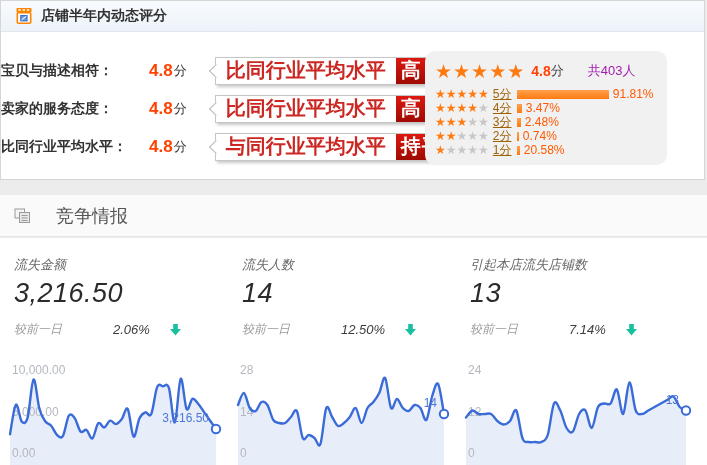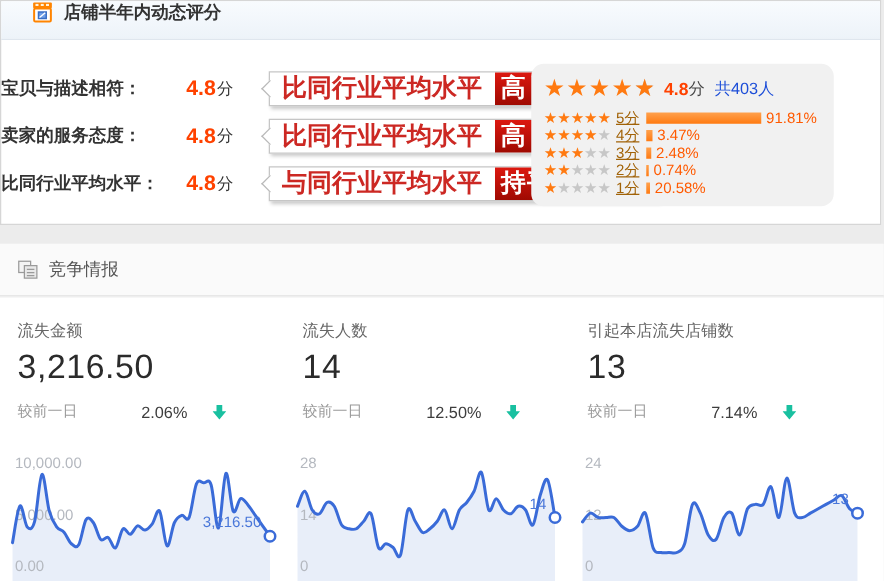--- a/index.html
+++ b/index.html
@@ -1,21 +1,21 @@
 <!DOCTYPE html>
 <html><head>
 <meta charset="utf-8">
 <style>
   html,body{margin:0;padding:0;}
   body{width:707px;height:465px;background:#ececec;font-family:"Liberation Sans","DejaVu Sans",sans-serif;overflow:hidden;}
   #root{position:relative;width:707px;height:465px;}
 
   
   .panel1{position:absolute;left:0;top:0;width:705px;height:180px;background:#fff;border:1px solid #d6d6d6;box-sizing:border-box;}
-  .panel1-header{height:30px;background:linear-gradient(180deg,#f8fbfe,#edf3f9);border-bottom:1px solid #dfe6ee;display:flex;align-items:flex-start;padding-left:24px;}
+  .panel1-header{height:30px;background:linear-gradient(180deg,#f8fbfe,#edf3f9);border-bottom:1px solid #dfe6ee;display:flex;align-items:center;padding-left:14px;}
   .panel1-title{font-size:14px;font-weight:bold;color:#333;margin-left:8px;}
   .rating-rows{position:absolute;left:0;top:30px;}
   .rating-row{display:flex;align-items:center;height:27px;position:absolute;left:0;white-space:nowrap;}
   .rating-row.r0{top:26px;} .rating-row.r1{top:64px;} .rating-row.r2{top:102px;}
   .rating-label{width:142px;font-size:14px;font-weight:bold;color:#333;}
   .rating-score{margin-left:6px;font-size:17px;font-weight:bold;color:#ff4200;}
   .rating-unit{font-size:13px;color:#333;margin-left:1px;}
   .bubble{position:relative;display:flex;align-items:stretch;height:26px;margin-left:28px;background:#fff;border:1px solid #c6c6c6;box-shadow:2px 2px 3px rgba(0,0,0,.22);}
   .bubble-notch{position:absolute;left:-5px;top:8px;width:9px;height:9px;background:#fff;border-left:1px solid #b9b9b9;border-bottom:1px solid #b9b9b9;transform:rotate(45deg);}
   .bubble-compare{display:flex;align-items:center;padding:0 10px;font-size:20px;font-weight:bold;color:#cc2823;}
@@ -24,32 +24,32 @@
 
   
   .summary{position:absolute;left:424px;top:50px;width:242px;height:114px;background:#f1f1f1;border-radius:10px;padding:8px 10px;box-sizing:border-box;}
   .sum-top{display:flex;align-items:center;height:24px;margin-bottom:4px;}
   .big-stars .st{font-size:19px;letter-spacing:1px;}
   .st{color:#c7c7c7;} .st.on{color:#ff7a11;}
   .pw{position:relative;display:inline-block;}
   .pw .ov{position:absolute;left:0;top:0;overflow:hidden;color:#ff7a11;white-space:nowrap;}
   .sum-score{font-size:14px;font-weight:bold;color:#ff4200;margin-left:6px;}
   .sum-unit{font-size:13px;color:#444;}
-  .sum-count{font-size:13px;color:#1d4ed8;margin-left:8px;}
+  .sum-count{font-size:13px;color:#a21caf;margin-left:24px;}
   .bd-row{display:flex;align-items:center;height:14px;font-size:12px;}
   .bd-row .st{font-size:12px;}
   .bd-label{color:#a16207;margin-left:4px;width:24px;text-decoration:underline;}
   .bd-bar{height:9px;background:linear-gradient(180deg,#ffa14d,#ff7a11);margin-right:4px;}
   .bd-pct{color:#ff5a00;}
 
   
   .section2-strip{position:absolute;left:0;top:195px;width:707px;height:42px;background:#fafafa;border-bottom:1px solid #e7e7e7;display:flex;align-items:center;padding-left:14px;box-sizing:border-box;}
-  .section2-title{font-size:14px;color:#555;margin-left:8px;}
+  .section2-title{font-size:18px;color:#555;margin-left:25px;}
   .section2-body{position:absolute;left:0;top:238px;width:707px;height:227px;background:#fff;}
-  .metric-card{position:absolute;top:18px;width:215px;}
+  .metric-card{position:absolute;top:18px;width:215px;font-style:italic;}
   .metric-card.c0{left:14px;} .metric-card.c1{left:242px;} .metric-card.c2{left:470px;}
   .metric-label{font-size:13px;color:#666;}
   .metric-value{font-size:27px;color:#2b2b2b;margin-top:4px;letter-spacing:0.5px;}
   .metric-delta{display:flex;align-items:center;margin-top:12px;gap:14px;}
   .delta-label{font-size:12px;color:#9a9a9a;width:85px;}
   .delta-value{font-size:13px;color:#3d3d3d;}
   .delta-arrow{margin-left:6px;display:inline-flex;}
   .chart{position:absolute;top:114px;}
   .chart.c0{left:8px;} .chart.c1{left:236px;} .chart.c2{left:464px;}
 </style>

